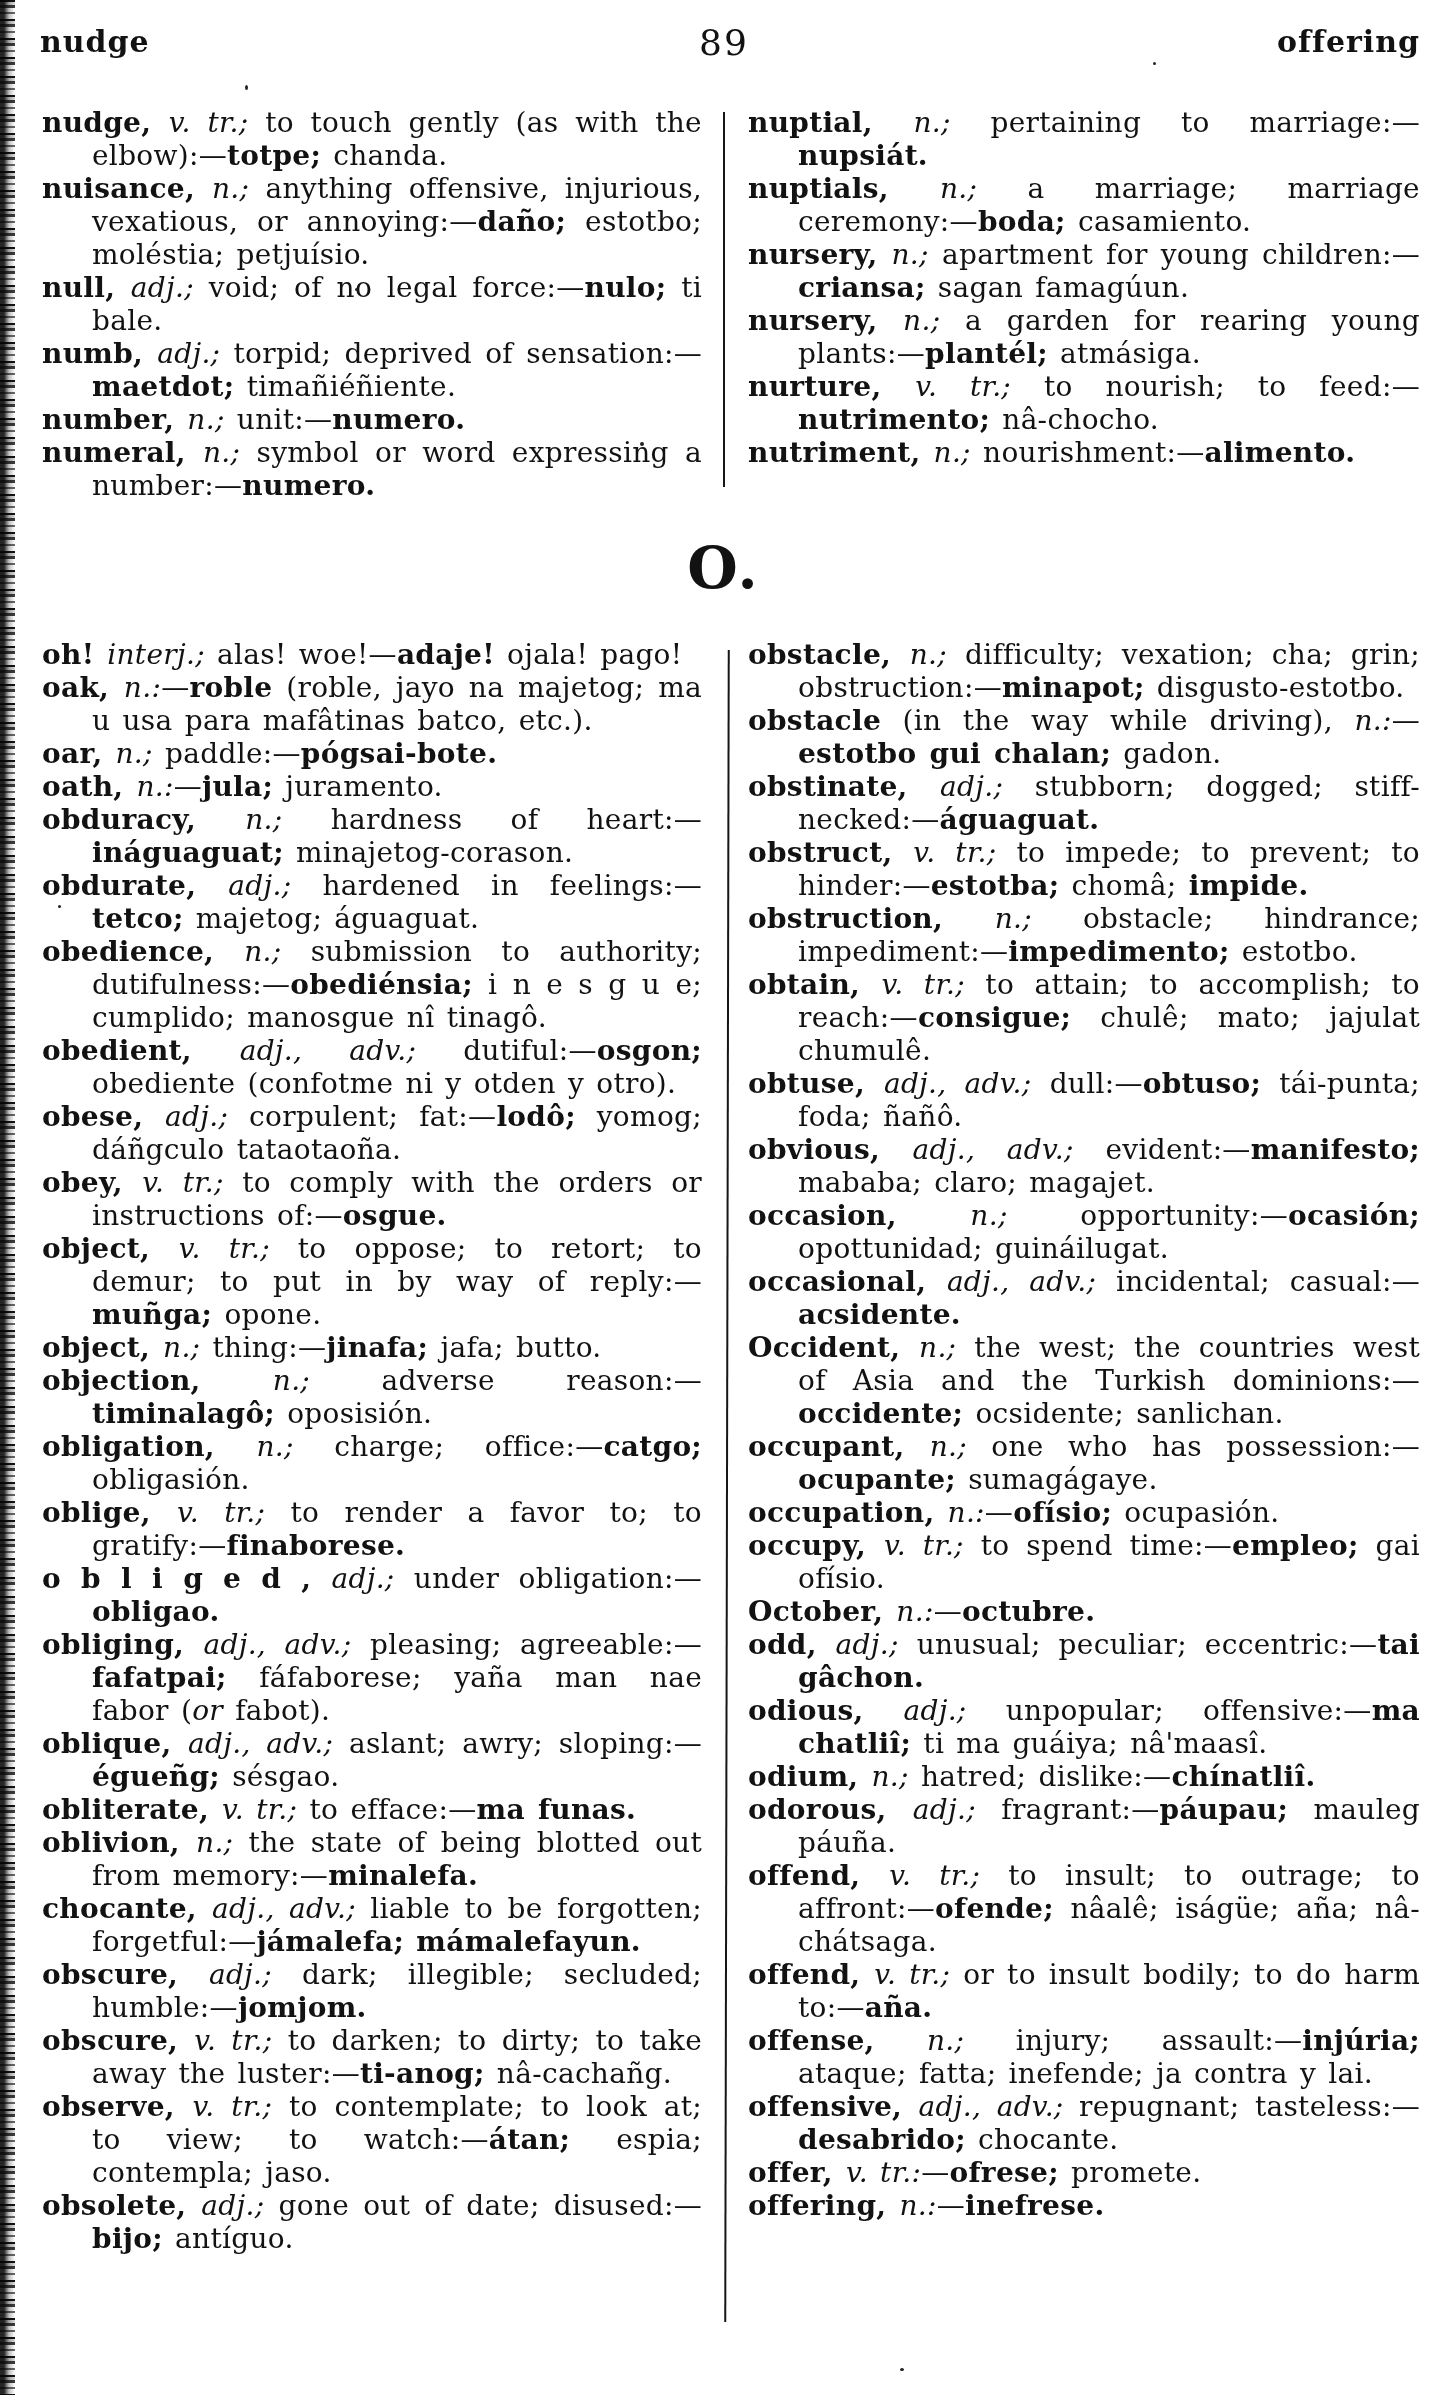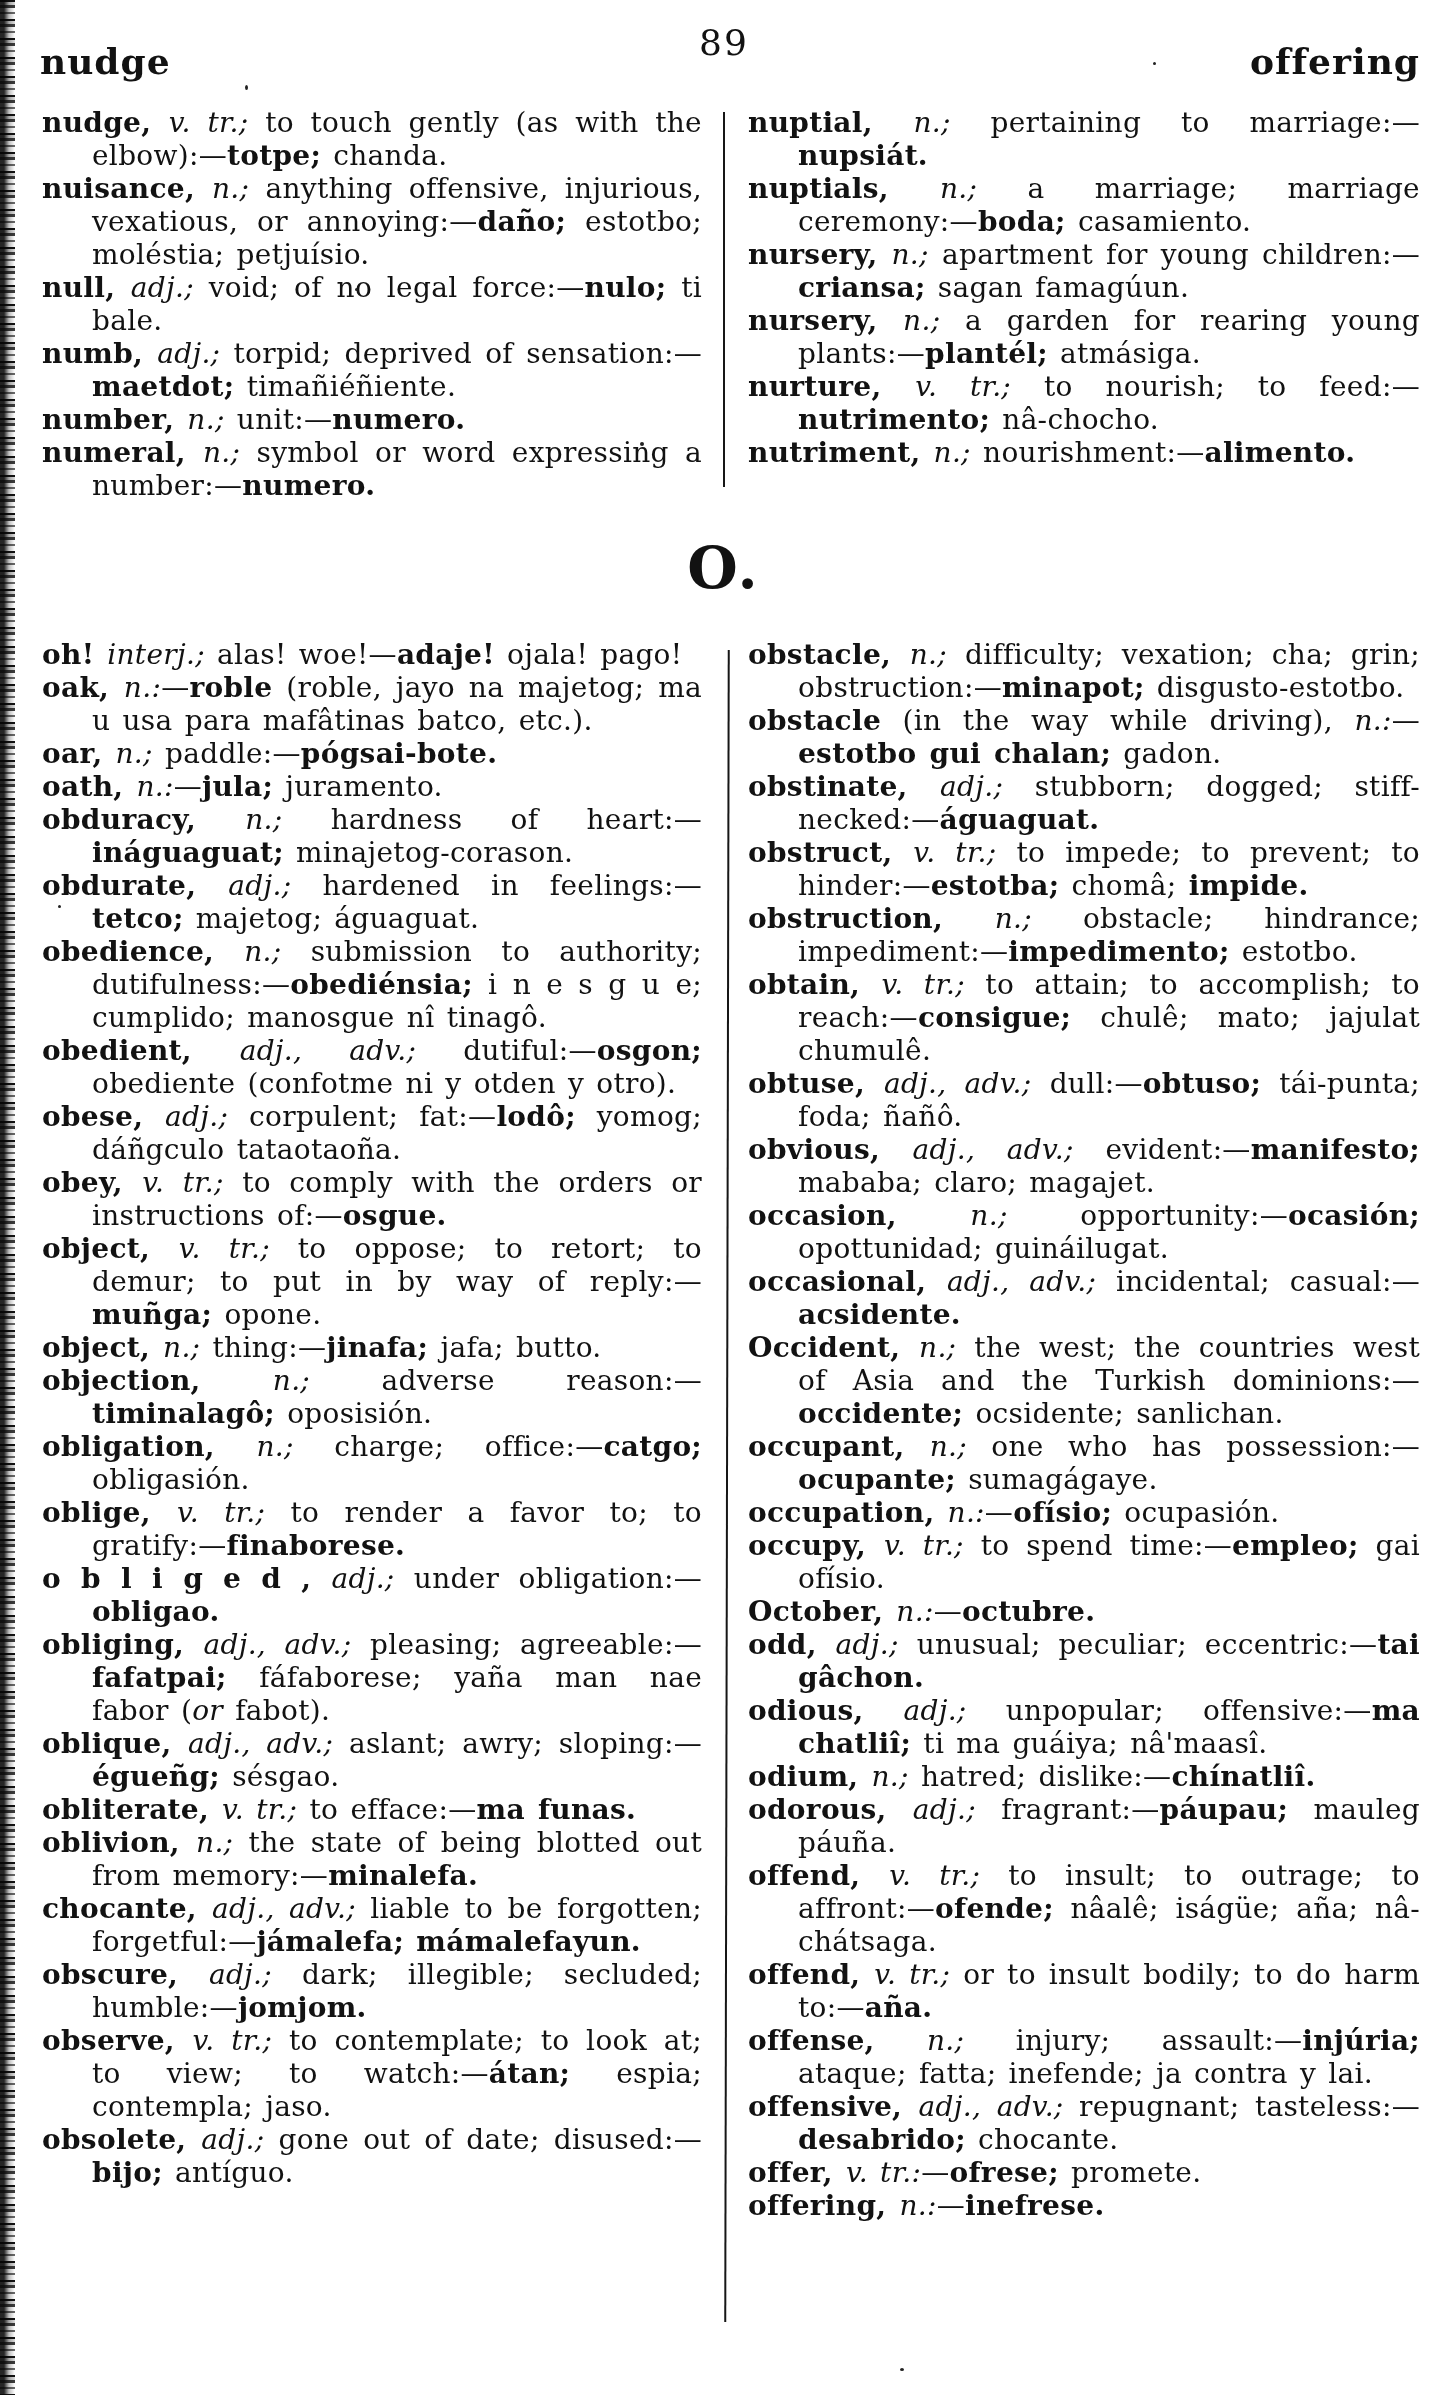--- a/index.html
+++ b/index.html
@@ -17,21 +17,21 @@
     position:absolute;left:0;top:0;width:15px;height:100%;
     background:
       repeating-linear-gradient(to bottom,
         rgba(5,5,5,.95) 0 2px, rgba(5,5,5,.15) 2px 5px,
         rgba(10,10,10,.8) 5px 8px, rgba(0,0,0,0) 8px 12px,
         rgba(5,5,5,.6) 12px 14px, rgba(0,0,0,0) 14px 19px),
       linear-gradient(to right, rgba(0,0,0,.85) 0 4px, rgba(0,0,0,.25) 9px, rgba(0,0,0,0) 15px);
   }
   .speck{position:absolute;background:#222;border-radius:50%;}
 
-  .header-word{position:absolute;top:40px;font-size:36px;font-weight:bold;letter-spacing:1px;}
+  .header-word{position:absolute;top:24px;font-size:30px;font-weight:bold;letter-spacing:1px;}
   #hdr-left{left:40px;}
   #hdr-right{right:28px;}
   .page-number{
     position:absolute;top:22px;left:50%;transform:translateX(-50%);
     font-size:36px;letter-spacing:2px;
   }
 
   .col{
     position:absolute;
     text-align:justify;
@@ -106,20 +106,21 @@
       <p class="entry"><span class="b">objection, </span><span class="i">n.;</span><span> adverse reason:—</span><span class="b">timinalagô;</span><span> oposisión.</span></p>
       <p class="entry"><span class="b">obligation, </span><span class="i">n.;</span><span> charge; office:—</span><span class="b">catgo;</span><span> obligasión.</span></p>
       <p class="entry"><span class="b">oblige, </span><span class="i">v. tr.;</span><span> to render a favor to; to gratify:—</span><span class="b">finaborese.</span></p>
       <p class="entry"><span class="b">o b l i g e d , </span><span class="i">adj.;</span><span> under obligation:—</span><span class="b">obligao.</span></p>
       <p class="entry"><span class="b">obliging, </span><span class="i">adj., adv.;</span><span> pleasing; agreeable:—</span><span class="b">fafatpai;</span><span> fáfaborese; yaña man nae fabor (</span><span class="i">or</span><span> fabot).</span></p>
       <p class="entry"><span class="b">oblique, </span><span class="i">adj., adv.;</span><span> aslant; awry; sloping:—</span><span class="b">égueñg;</span><span> sésgao.</span></p>
       <p class="entry"><span class="b">obliterate, </span><span class="i">v. tr.;</span><span> to efface:—</span><span class="b">ma funas.</span></p>
       <p class="entry"><span class="b">oblivion, </span><span class="i">n.;</span><span> the state of being blotted out from memory:—</span><span class="b">minalefa.</span></p>
       <p class="entry"><span class="b">chocante, </span><span class="i">adj., adv.;</span><span> liable to be forgotten; forgetful:—</span><span class="b">jámalefa;</span><span> </span><span class="b">mámalefayun.</span></p>
       <p class="entry"><span class="b">obscure, </span><span class="i">adj.;</span><span> dark; illegible; secluded; humble:—</span><span class="b">jomjom.</span></p>
+      <p class="entry"><span class="b">obscure, </span><span class="i">v. tr.;</span><span> to darken; to dirty; to take away the luster:—</span><span class="b">ti-anog;</span><span> nâ-cachañg.</span></p>
       <p class="entry"><span class="b">observe, </span><span class="i">v. tr.;</span><span> to contemplate; to look at; to view; to watch:—</span><span class="b">átan;</span><span> espia; contempla; jaso.</span></p>
       <p class="entry"><span class="b">obsolete, </span><span class="i">adj.;</span><span> gone out of date; disused:—</span><span class="b">bijo;</span><span> antíguo.</span></p>
     </div>
   <div class="col" id="o-right">
       <p class="entry"><span class="b">obstacle, </span><span class="i">n.;</span><span> difficulty; vexation; cha; grin; obstruction:—</span><span class="b">minapot;</span><span> disgusto-estotbo.</span></p>
       <p class="entry"><span class="b">obstacle</span><span> (in the way while driving), </span><span class="i">n.:</span><span>—</span><span class="b">estotbo gui chalan;</span><span> gadon.</span></p>
       <p class="entry"><span class="b">obstinate, </span><span class="i">adj.;</span><span> stubborn; dogged; stiff-necked:—</span><span class="b">águaguat.</span></p>
       <p class="entry"><span class="b">obstruct, </span><span class="i">v. tr.;</span><span> to impede; to prevent; to hinder:—</span><span class="b">estotba;</span><span> chomâ; </span><span class="b">impide.</span></p>
       <p class="entry"><span class="b">obstruction, </span><span class="i">n.;</span><span> obstacle; hindrance; impediment:—</span><span class="b">impedimento;</span><span> estotbo.</span></p>
       <p class="entry"><span class="b">obtain, </span><span class="i">v. tr.;</span><span> to attain; to accomplish; to reach:—</span><span class="b">consigue;</span><span> chulê; mato; jajulat chumulê.</span></p>

